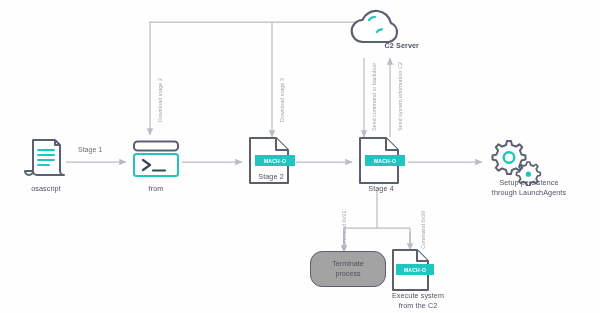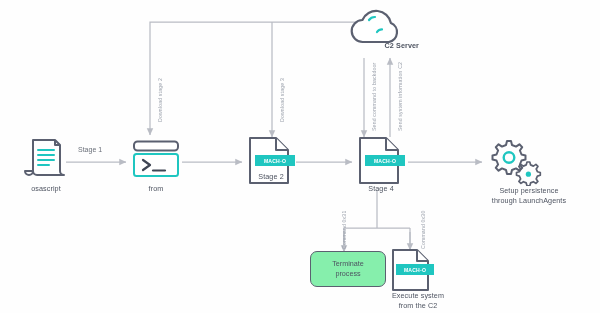--- a/index.html
+++ b/index.html
@@ -42,22 +42,22 @@
     color:#ffffff;
     font-size:5.1px;
     font-weight:bold;
     letter-spacing:.2px;
     display:flex;align-items:center;justify-content:center;
     height:11px;
   }
   .termbox{
     position:absolute;
     border:1.2px solid #5b6070;
-    border-radius:7px;
-    background:#86efac;
+    border-radius:12px;
+    background:#a3a3a3;
     display:flex;align-items:center;justify-content:center;
     text-align:center;
     font-size:7.2px;
     color:#4d5360;
     line-height:1.35;
     white-space:pre-line;
   }
 </style>
 </head>
 <body>
@@ -136,21 +136,21 @@
     <g fill="none" stroke="#5b6070" stroke-width="2" stroke-linejoin="round">
       <path d="M20,3 l4,0 l1,4 l4,1.6 l3.4,-2.3 l2.8,2.8 l-2.3,3.4 l1.6,4 l4,1 l0,4 l-4,1 l-1.6,4 l2.3,3.4 l-2.8,2.8 l-3.4,-2.3 l-4,1.6 l-1,4 l-4,0 l-1,-4 l-4,-1.6 l-3.4,2.3 l-2.8,-2.8 l2.3,-3.4 l-1.6,-4 l-4,-1 l0,-4 l4,-1 l1.6,-4 l-2.3,-3.4 l2.8,-2.8 l3.4,2.3 l4,-1.6 z"></path>
     </g>
     <circle cx="22" cy="19.5" r="5.3" fill="none" stroke="#1fc6c0" stroke-width="2.4"></circle>
     <g fill="none" stroke="#5b6070" stroke-width="1.7" stroke-linejoin="round">
       <path d="M40,24 l2.8,0 l0.8,2.9 l2.8,1.2 l2.5,-1.7 l2,2 l-1.7,2.5 l1.2,2.8 l2.9,0.8 l0,2.8 l-2.9,0.8 l-1.2,2.8 l1.7,2.5 l-2,2 l-2.5,-1.7 l-2.8,1.2 l-0.8,2.9 l-2.8,0 l-0.8,-2.9 l-2.8,-1.2 l-2.5,1.7 l-2,-2 l1.7,-2.5 l-1.2,-2.8 l-2.9,-0.8 l0,-2.8 l2.9,-0.8 l1.2,-2.8 l-1.7,-2.5 l2,-2 l2.5,1.7 l2.8,-1.2 z"></path>
     </g>
     <circle cx="41.4" cy="36.2" r="2.6" fill="#1fc6c0"></circle>
   </svg>
 </div>
-<div class="caption" style="left:474px;top:186px;width:110px;">Setup persistence
+<div class="caption" style="left:474px;top:178px;width:110px;">Setup persistence
 through LaunchAgents</div>
 
 <div class="node" style="left:348px;top:5px;">
   <svg width="58" height="42" viewBox="0 0 58 42">
     <path d="M15,37 a11,11 0 0 1 -0.6,-22 a15,15 0 0 1 28.5,3 a10,10 0 0 1 -1.9,19 z" fill="#fff" stroke="#5b6070" stroke-width="2.2" stroke-linejoin="round"></path>
     <path d="M21,15 a7,7 0 0 1 6,-3" fill="none" stroke="#1fc6c0" stroke-width="2.2" stroke-linecap="round"></path>
     <path d="M29,27 a6,6 0 0 1 5,-2.6" fill="none" stroke="#1fc6c0" stroke-width="2.2" stroke-linecap="round"></path>
   </svg>
 </div>
 <div class="caption" style="left:337px;top:41px;width:82px;font-weight:bold;text-align:right;">C2 Server</div>

